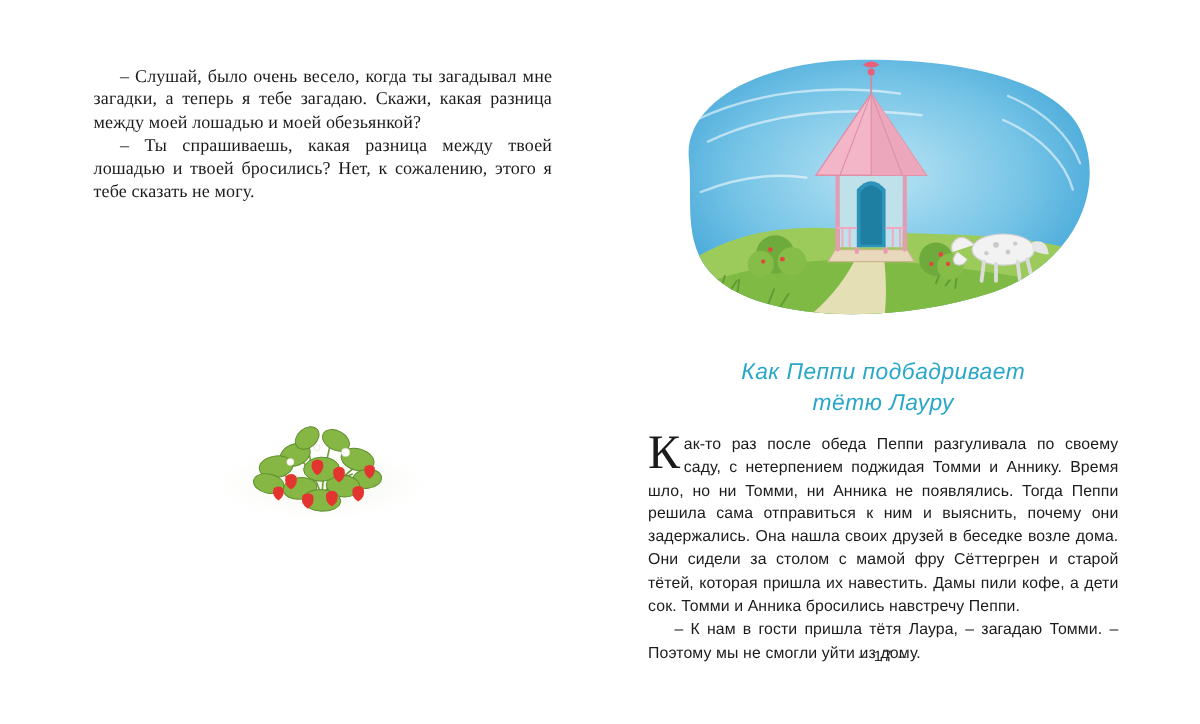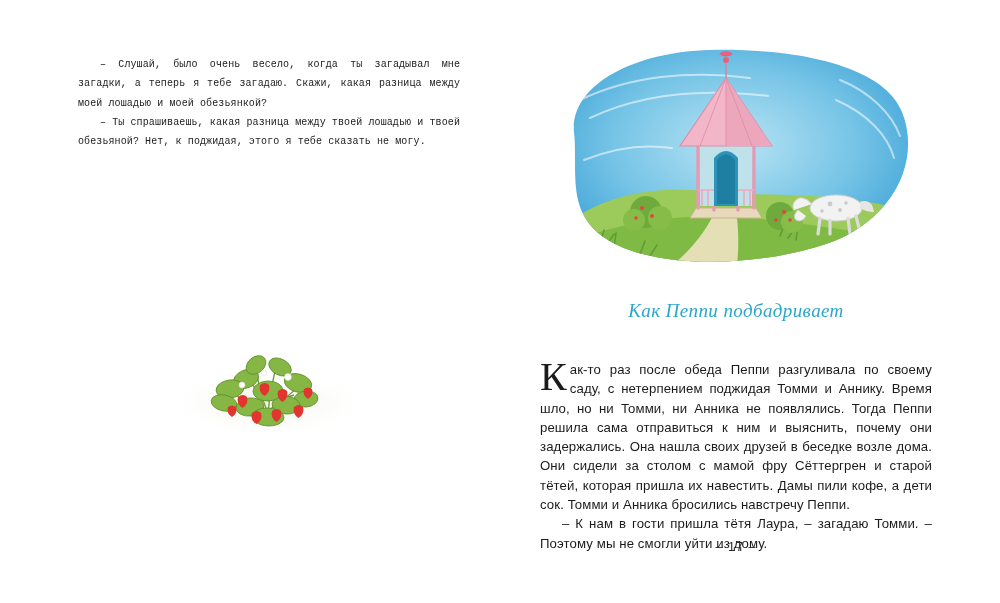--- a/index.html
+++ b/index.html
@@ -23,22 +23,22 @@
 
   
   .left-col {
     position: absolute;
     left: 78px;
     top: 55px;
     width: 382px;
   }
   .body-text p {
     margin: 0;
-    font-family: Liberation Mono, monospace;
-    font-size: 10px;
+    font-family: Liberation Serif, serif;
+    font-size: 15px;
     line-height: 19.3px;
     text-align: justify;
     text-indent: 22px;
     color: #1b1b1b;
     letter-spacing: 0.1px;
   }
   .body-text p.dash {
     text-indent: 22px;
   }
 
@@ -60,21 +60,21 @@
   }
   .illustration {
     position: relative;
     width: 392px;
     height: 240px;
   }
   .chapter-title {
     margin-top: 18px;
     text-align: center;
     color: #2aa7c8;
-    font-family: Liberation Serif, serif;
+    font-family: Liberation Sans, sans-serif;
     font-style: italic;
     font-size: 19px;
     line-height: 25px;
     letter-spacing: 0.4px;
   }
   .chapter-title .line {
     display: block;
   }
   .chapter-title .line.second {
     margin-top: 1px;
@@ -117,21 +117,21 @@
     letter-spacing: 1px;
   }
 </style>
 </head>
 <body>
 
 <div class="page">
 
   <div class="left-col body-text">
     <p class="dash">– Слушай, было очень весело, когда ты загадывал мне загадки, а теперь я тебе загадаю. Скажи, какая разница между моей лошадью и моей обезьянкой?</p>
-    <p class="dash">– Ты спрашиваешь, какая разница между твоей лошадью и твоей обезьяной? Нет, к поджидая, этого я тебе сказать не могу.</p>
+    <p class="dash">– Ты спрашиваешь, какая разница между твоей лошадью и твоей бросились? Нет, к сожалению, этого я тебе сказать не могу.</p>
   </div>
 
   <div class="strawberry">
     <svg width="200" height="90" viewBox="0 0 200 90" xmlns="http://www.w3.org/2000/svg">
       <defs>
         <radialGradient id="haze" cx="50%" cy="55%" r="55%">
           <stop offset="0%" stop-color="#eef3e4" stop-opacity="0.95"></stop>
           <stop offset="100%" stop-color="#ffffff" stop-opacity="0"></stop>
         </radialGradient>
       </defs>
@@ -294,20 +294,21 @@
               <circle cx="10" cy="-5" r="1.8"></circle>
                 <circle cx="-14" cy="3" r="1.8"></circle>
             </g>
           </g>
         </g>
       </svg>
     </div>
 
     <div class="chapter-title">
       <span class="line">Как Пеппи подбадривает</span>
+      <span class="line second">тётю Лауру</span>
     </div>
   </div>
 
   <div class="right-text">
     <p class="first"><span class="dropcap">К</span><span>ак-то раз после обеда Пеппи разгуливала по своему саду, с нетерпением поджидая Томми и Аннику. Время шло, но ни Томми, ни Анника не появлялись. Тогда Пеппи решила сама отправиться к ним и выяснить, почему они задержались. Она нашла своих друзей в беседке возле дома. Они сидели за столом с мамой фру Сёттергрен и старой тётей, которая пришла их навестить. Дамы пили кофе, а дети сок. Томми и Анника бросились навстречу Пеппи.</span></p>
     <p>– К нам в гости пришла тётя Лаура, – загадаю Томми. – Поэтому мы не смогли уйти из дому.</p>
   </div>
 
   <div class="page-number">– 17 –</div>
 

